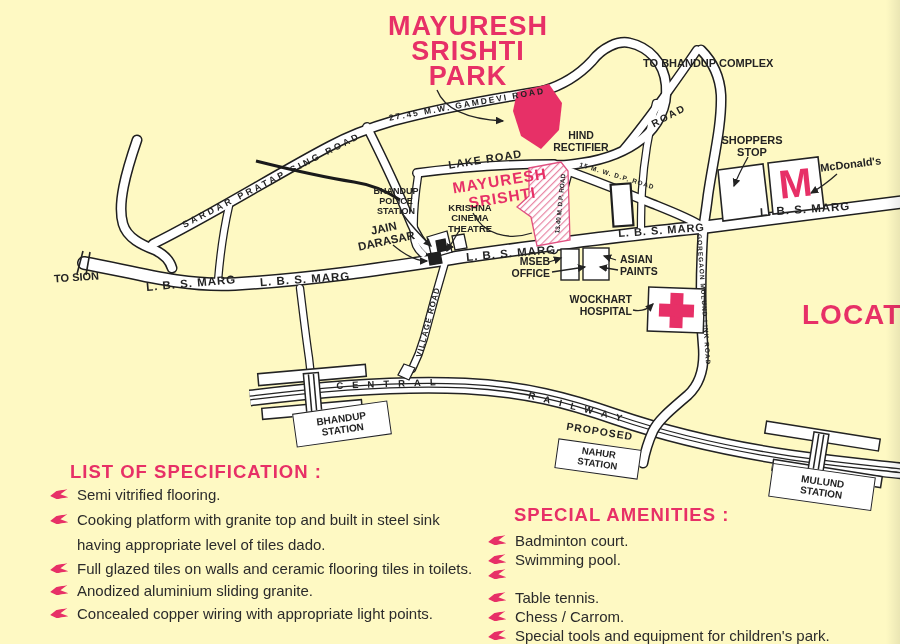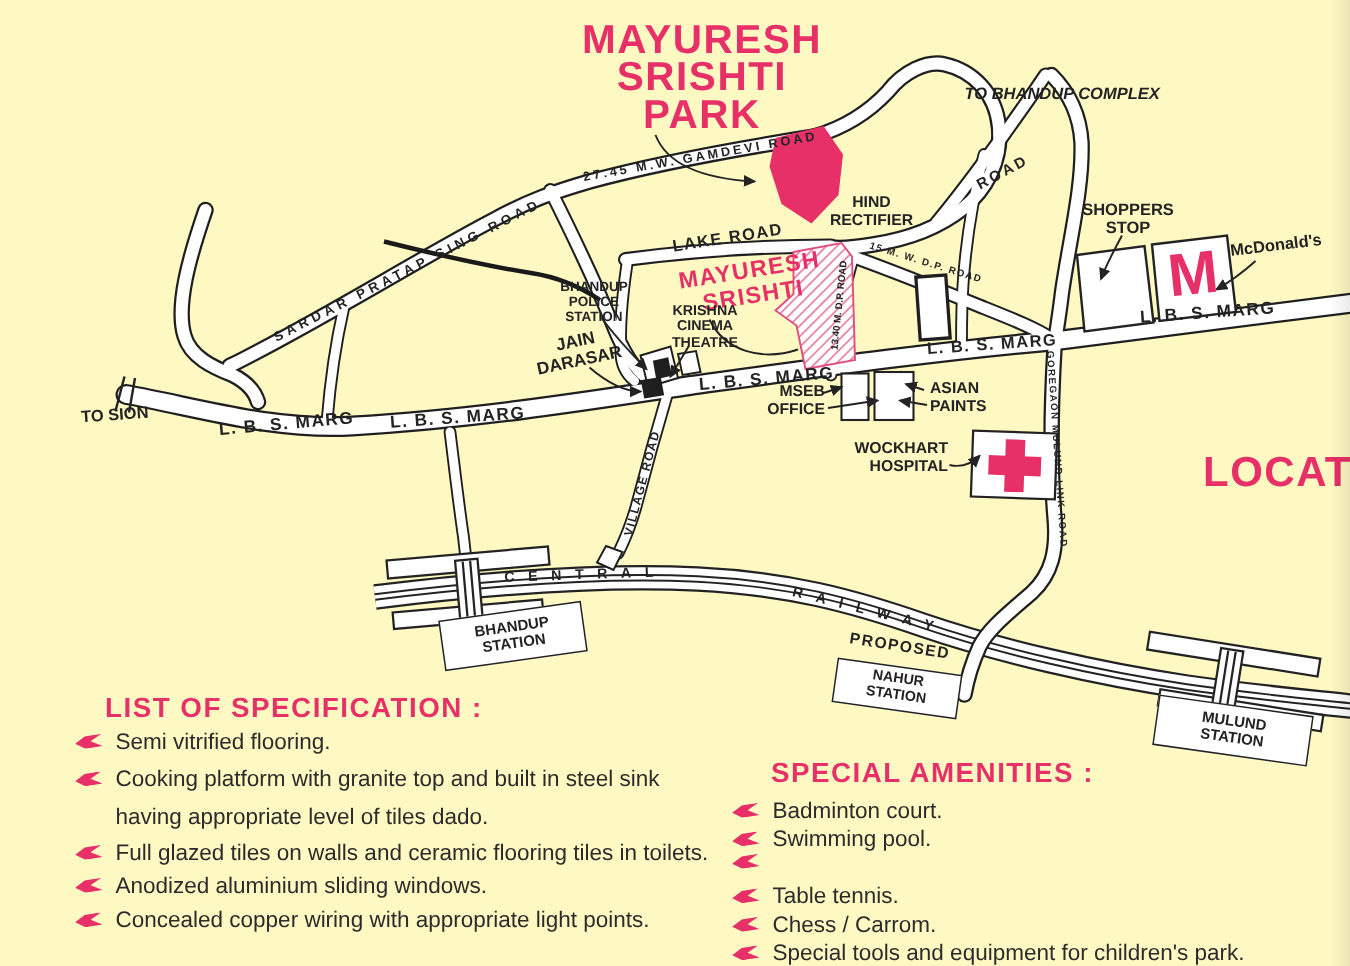--- a/index.html
+++ b/index.html
@@ -177,21 +177,21 @@
       <path d="M 748,157 C 742,168 737,178 734,186" marker-end="url(#ah)"></path>
       <path d="M 837,174 C 827,183 818,189 811,193" marker-end="url(#ah)"></path>
       <path d="M 633,310 C 642,312 648,309 653,304" marker-end="url(#ah)"></path>
     </g>
   </svg>
 
   <div class="lbl pink c" style="left:356px;top:14px;width:224px;font-size:27px;line-height:25px;letter-spacing:1px;">MAYURESH
 SRISHTI
 PARK</div>
 
-  <div class="lbl" style="left:643px;top:57px;font-size:11px;font-style:italic;">TO BHANDUP COMPLEX</div>
+  <div class="lbl" style="left:643px;top:57px;font-size:11px;">TO BHANDUP COMPLEX</div>
   <div class="lbl" style="left:650px;top:110px;font-size:10px;letter-spacing:2px;transform:rotate(-28deg);">ROAD</div>
   <div class="lbl c" style="left:712px;top:134px;width:80px;font-size:11px;">SHOPPERS
 STOP</div>
   <div class="lbl" style="left:820px;top:158px;font-size:11px;transform:rotate(-7deg);">McDonald's</div>
   <div class="lbl pink c" style="left:772px;top:160px;width:47px;height:47px;font-size:40px;line-height:47px;transform:rotate(-6deg);">M</div>
   <div class="lbl" style="left:760px;top:203px;font-size:11.5px;letter-spacing:1px;transform:rotate(-4deg);">L. B. S. MARG</div>
 
   <div class="lbl c" style="left:545px;top:130px;width:72px;font-size:10.5px;">HIND
 RECTIFIER</div>
   <div class="lbl" style="left:448px;top:153px;font-size:11px;letter-spacing:1px;transform:rotate(-9deg);">LAKE ROAD</div>
@@ -252,21 +252,21 @@
     </div>
     <div class="amen-row" style="left:77px;top:536px;justify-content:flex-end;">
       <span>having appropriate level of tiles dado.</span>
     </div>
     <div class="amen-row" style="left:50px;top:560px;">
       <span class="bullet"></span>
       <span>Full glazed tiles on walls and ceramic flooring tiles in toilets.</span>
     </div>
     <div class="amen-row" style="left:50px;top:582px;">
       <span class="bullet"></span>
-      <span>Anodized aluminium sliding windows.</span>
+      <span>Anodized aluminium sliding granite.</span>
     </div>
     <div class="amen-row" style="left:50px;top:605px;">
       <span class="bullet"></span>
       <span>Concealed copper wiring with appropriate light points.</span>
     </div>
     <div class="amen-row" style="left:50px;top:628px;margin-top:24px;">
       <span class="bullet"></span>
       <span>Mini boiler/Geyser.</span>
     </div>
   </div>

